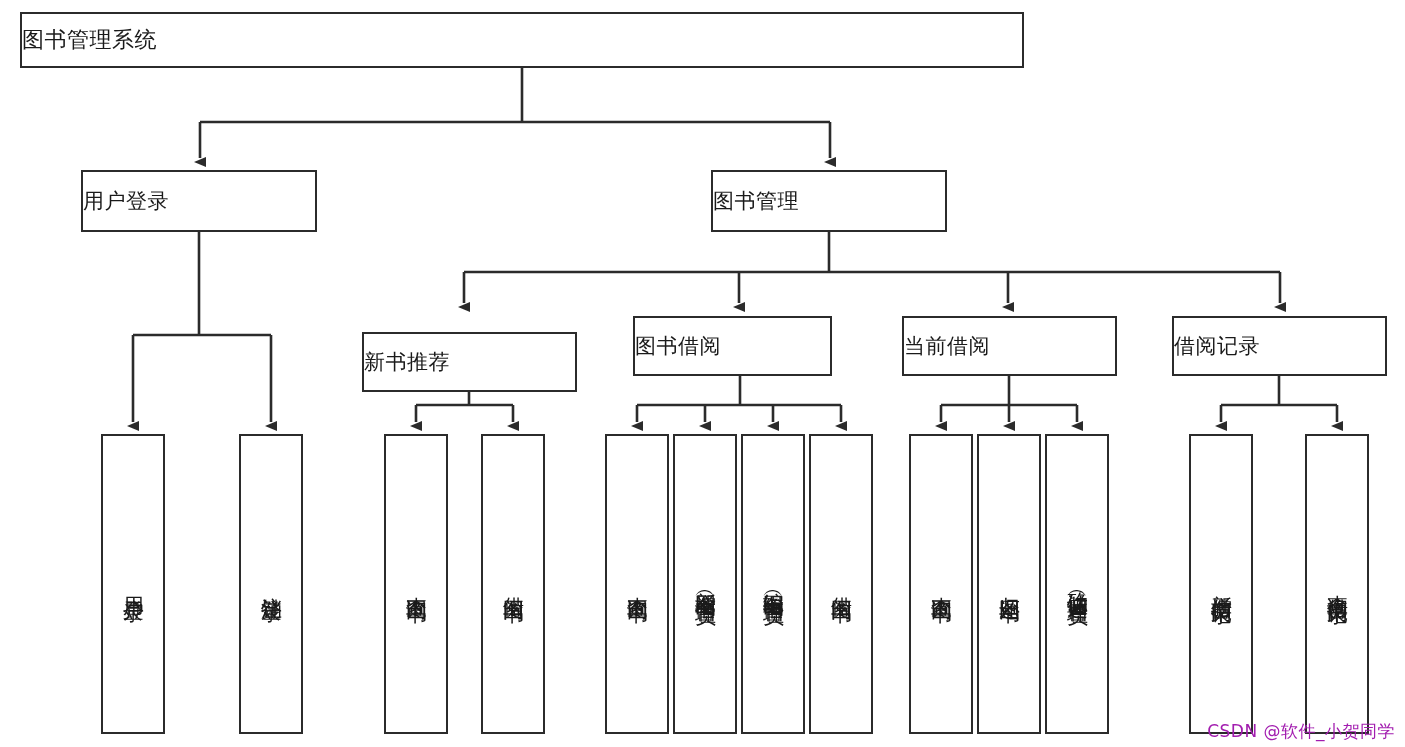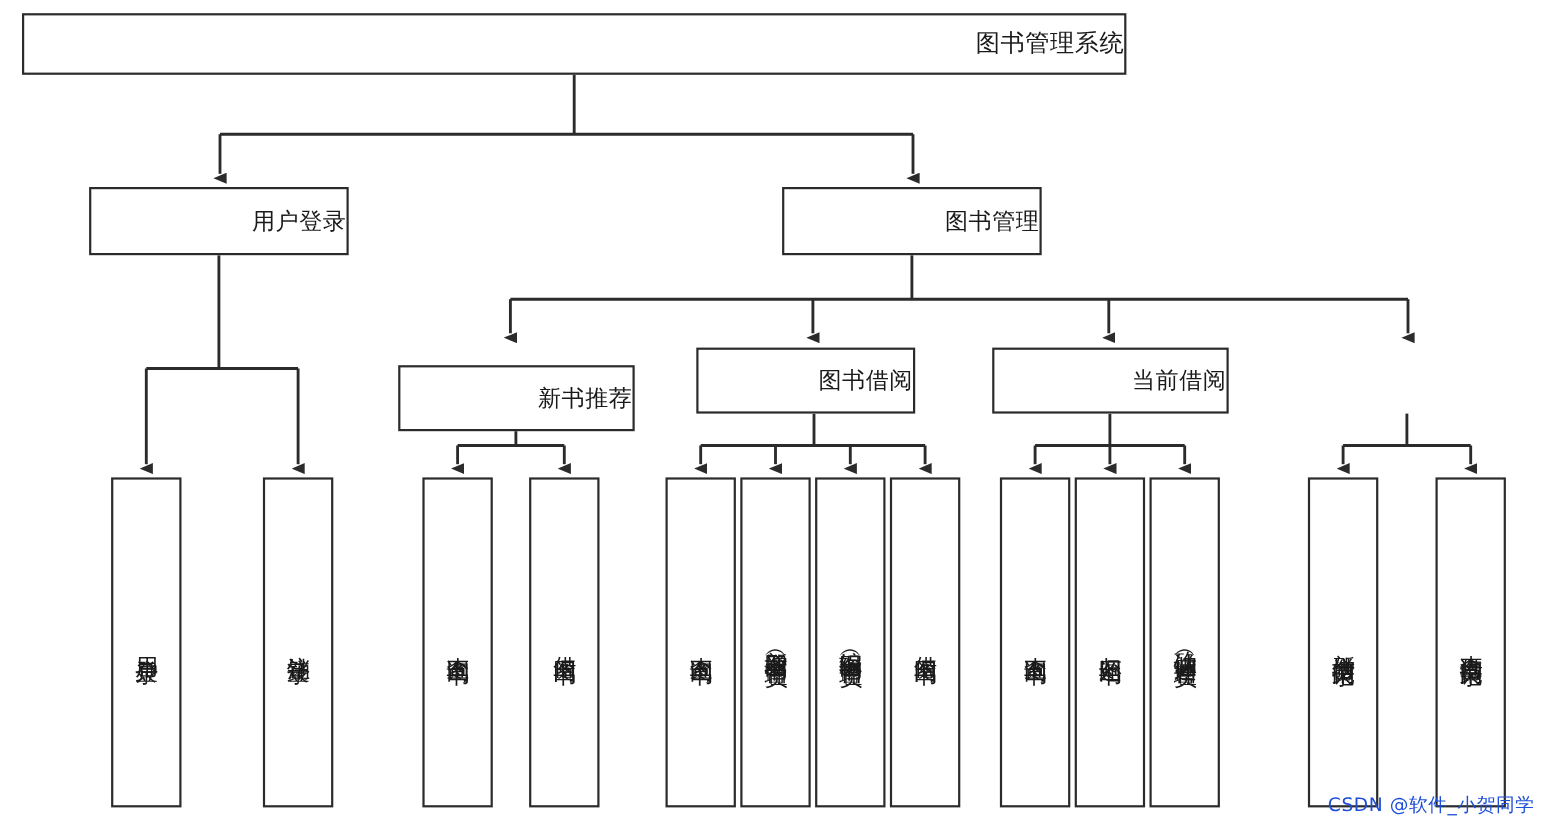--- a/index.html
+++ b/index.html
@@ -26,21 +26,21 @@
     height: 747px;
     pointer-events: none;
   }
   .node {
     position: absolute;
     box-sizing: border-box;
     border: 2px solid #2b2b2b;
     background: #ffffff;
     display: flex;
     align-items: center;
-    justify-content: flex-end;
+    justify-content: flex-start;
     color: #1a1a1a;
   }
   .node .label {
     display: block;
     text-align: center;
     line-height: 1.28;
   }
   .node.horizontal .label {
     writing-mode: horizontal-tb;
     font-size: 21px;
@@ -58,21 +58,21 @@
     max-height: 100%;
   }
   .node.root .label {
     font-size: 22px;
   }
   #watermark {
     position: absolute;
     right: 10px;
     bottom: 4px;
     font-size: 17px;
-    color: #1d4ed8;
+    color: #a21caf;
     white-space: nowrap;
     letter-spacing: 0.5px;
     text-align: right;
   }
 </style>
 </head>
 <body>
 
 <div id="canvas">
 
@@ -139,20 +139,23 @@
 
   <div class="node horizontal" style="left:362px; top:316px; width:215px; height:60px;margin-top:16px;">
     <span class="label">新书推荐</span>
   </div>
   <div class="node horizontal" style="left:633px; top:316px; width:199px; height:60px;">
     <span class="label">图书借阅</span>
   </div>
   <div class="node horizontal" style="left:902px; top:316px; width:215px; height:60px;">
     <span class="label">当前借阅</span>
   </div>
+  <div class="node horizontal" style="left:1172px; top:316px; width:215px; height:60px;">
+    <span class="label">借阅记录</span>
+  </div>
 
   <div class="node vertical" style="left:101px; top:434px; width:64px; height:300px;">
     <span class="label">用户登录</span>
   </div>
   <div class="node vertical" style="left:239px; top:434px; width:64px; height:300px;">
     <span class="label">注销登录</span>
   </div>
 
   <div class="node vertical" style="left:384px; top:434px; width:64px; height:300px;">
     <span class="label">查询图书</span>

